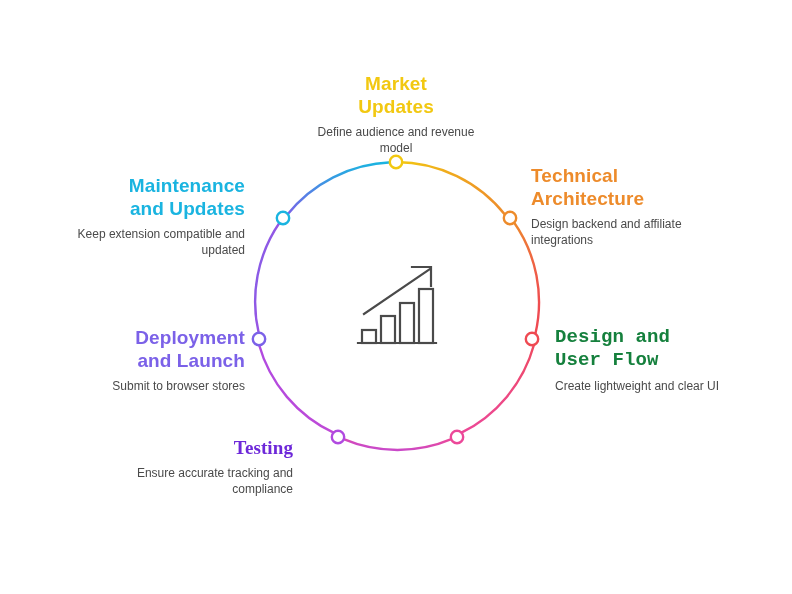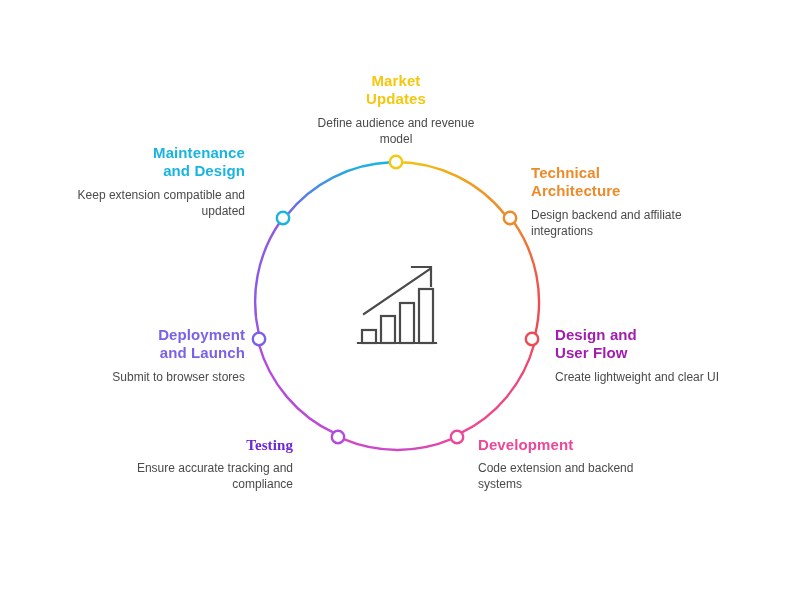--- a/index.html
+++ b/index.html
@@ -31,21 +31,21 @@
     left: 356px;
     top: 258px;
     width: 84px;
     height: 92px;
   }
   .stage {
     position: absolute;
     width: 190px;
   }
   .stage-title {
-    font-size: 15px;
+    font-size: 19px;
     font-weight: bold;
     line-height: 1.22;
     margin: 0 0 7px 0;
     letter-spacing: 0.1px;
   }
   .stage-desc {
     font-size: 12px;
     line-height: 1.33;
     color: #4a4a4a;
     margin: 0;
@@ -54,21 +54,21 @@
   .align-left   { text-align: left; }
   .align-right  { text-align: right; }
 
   
   .pos-market      { left: 301px; top: 72px;  }
   .pos-technical   { left: 531px; top: 164px; }
   .pos-design      { left: 555px; top: 326px; }
   .pos-development { left: 478px; top: 436px; }
   .pos-testing     { left: 103px; top: 436px; }
   .pos-deployment  { left: 55px;  top: 326px; }
-  .pos-maintenance { left: 55px;  top: 144px; }
+  .pos-maintenance { left: 55px;  top: 174px; }
 </style>
 </head>
 <body>
 
 <div id="canvas">
 
   <svg id="ring-svg" viewBox="0 0 792 594">
     <defs>
       <linearGradient id="gTop" x1="0" y1="0" x2="1" y2="0">
         <stop offset="0%" stop-color="#f2c811"></stop>
@@ -154,50 +154,44 @@
 
   <div class="stage pos-technical align-left">
     <div class="stage-title" style="color:#ed8b2b;">
       <span>Technical</span><br>
       <span>Architecture</span>
     </div>
     <p class="stage-desc">Design backend and affiliate integrations</p>
   </div>
 
   <div class="stage pos-design align-left">
-    <div class="stage-title" style="color:#a21caf;">
+    <div class="stage-title" style="color:#15803d;font-family:Liberation Mono, monospace;">
       <span>Design and</span><br>
       <span>User Flow</span>
     </div>
     <p class="stage-desc">Create lightweight and clear UI</p>
   </div>
 
-  <div class="stage pos-development align-left">
-    <div class="stage-title" style="color:#ec4899;">
-      <span>Development</span>
-    </div>
-    <p class="stage-desc">Code extension and backend systems</p>
-  </div>
 
   <div class="stage pos-testing align-right">
     <div class="stage-title" style="color:#6d28d9;font-family:Liberation Serif, serif;">
       <span>Testing</span>
     </div>
     <p class="stage-desc">Ensure accurate tracking and compliance</p>
   </div>
 
   <div class="stage pos-deployment align-right">
     <div class="stage-title" style="color:#7b61e8;">
       <span>Deployment</span><br>
       <span>and Launch</span>
     </div>
     <p class="stage-desc">Submit to browser stores</p>
   </div>
 
   <div class="stage pos-maintenance align-right">
     <div class="stage-title" style="color:#1ab4e0;">
       <span>Maintenance</span><br>
-      <span>and Design</span>
+      <span>and Updates</span>
     </div>
     <p class="stage-desc">Keep extension compatible and updated</p>
   </div>
 
 </div>
 
 </body></html>

